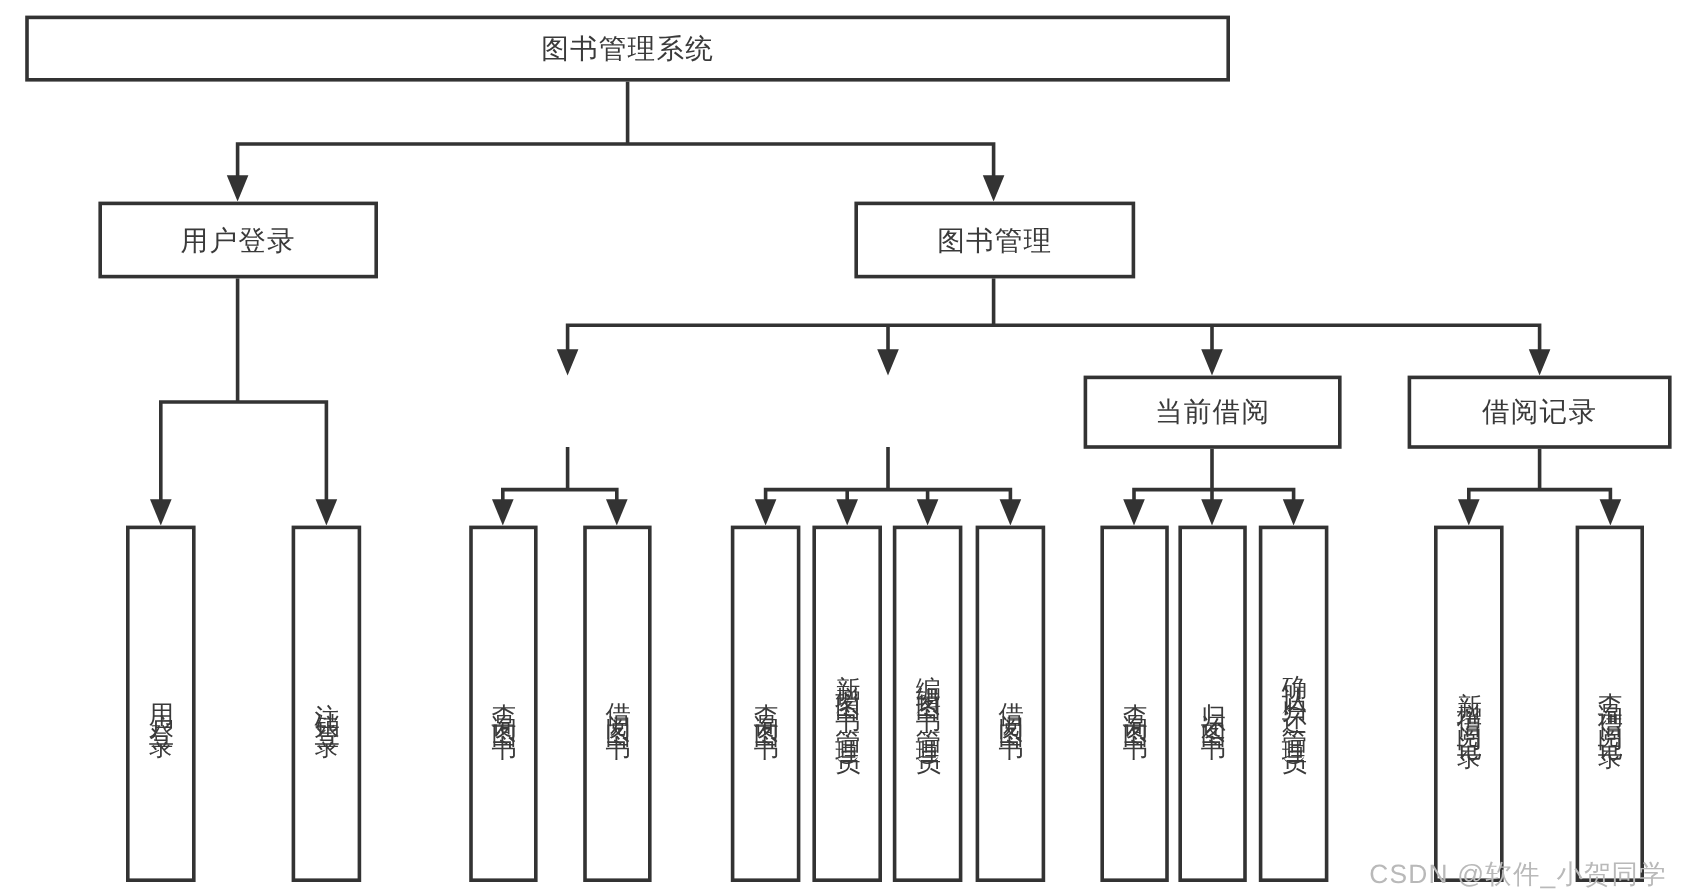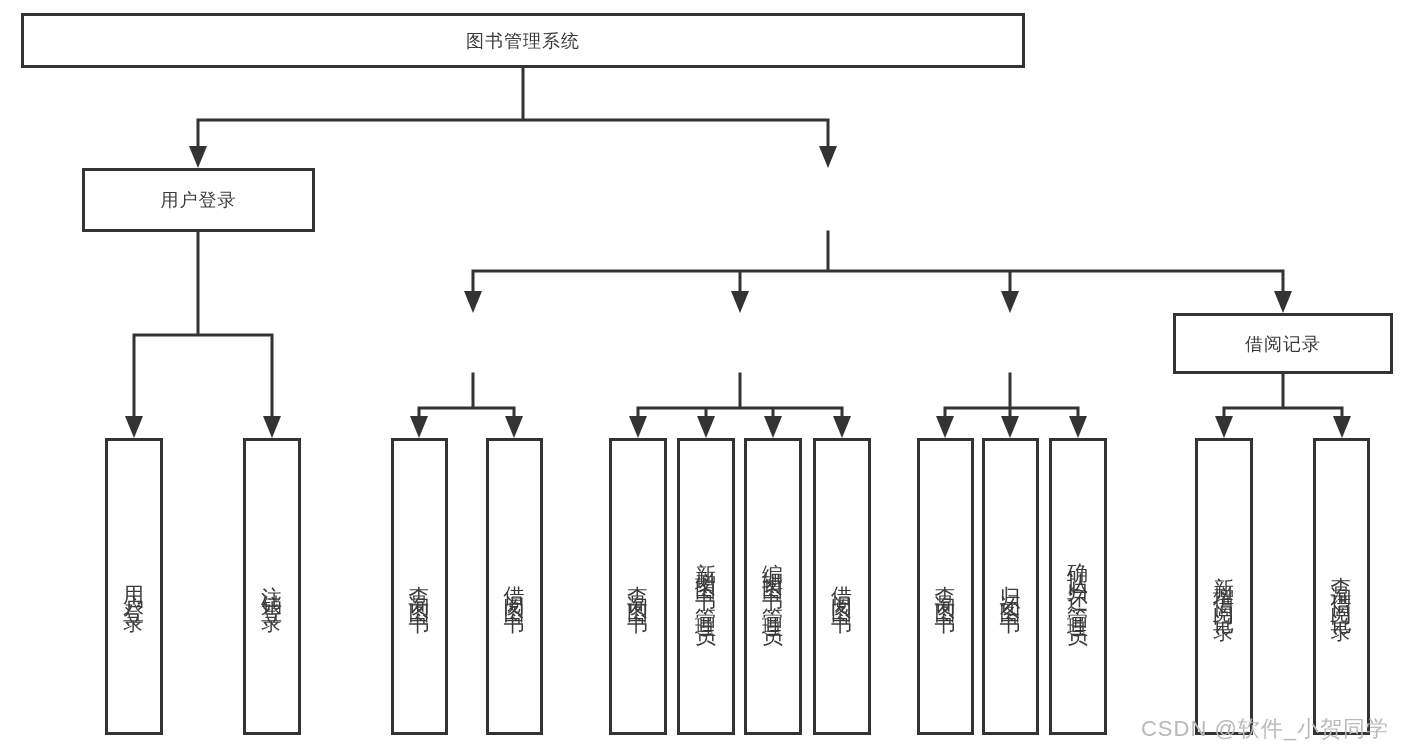--- a/index.html
+++ b/index.html
@@ -25,21 +25,21 @@
     position: absolute;
     box-sizing: border-box;
     border: 3px solid #333333;
     background: #ffffff;
     display: flex;
     align-items: center;
     justify-content: center;
     z-index: 2;
   }
   .box.h span {
-    font-size: 18px;
+    font-size: 23px;
     color: #3a3a3a;
     letter-spacing: 1px;
     white-space: nowrap;
   }
   .box.v span {
     writing-mode: vertical-rl;
     text-orientation: mixed;
     font-size: 21px;
     letter-spacing: 9px;
     line-height: 1.1;
@@ -101,21 +101,27 @@
     </g>
   </svg>
 
   <div class="box h" style="left:21px;top:13px;width:1004px;height:55px">
     <span>图书管理系统</span>
   </div>
 
   <div class="box h" style="left:82px;top:168px;width:233px;height:64px">
     <span>用户登录</span>
   </div>
+  <div class="box h" style="left:712px;top:168px;width:234px;height:64px">
+    <span>图书管理</span>
+  </div>
 
+  <div class="box h" style="left:903px;top:313px;width:215px;height:61px">
+    <span>当前借阅</span>
+  </div>
   <div class="box h" style="left:1173px;top:313px;width:220px;height:61px">
     <span>借阅记录</span>
   </div>
 
   <div class="box v" style="left:105px;top:438px;width:58px;height:297px">
     <span>用户登录</span>
   </div>
   <div class="box v" style="left:243px;top:438px;width:58px;height:297px">
     <span>注销登录</span>
   </div>

